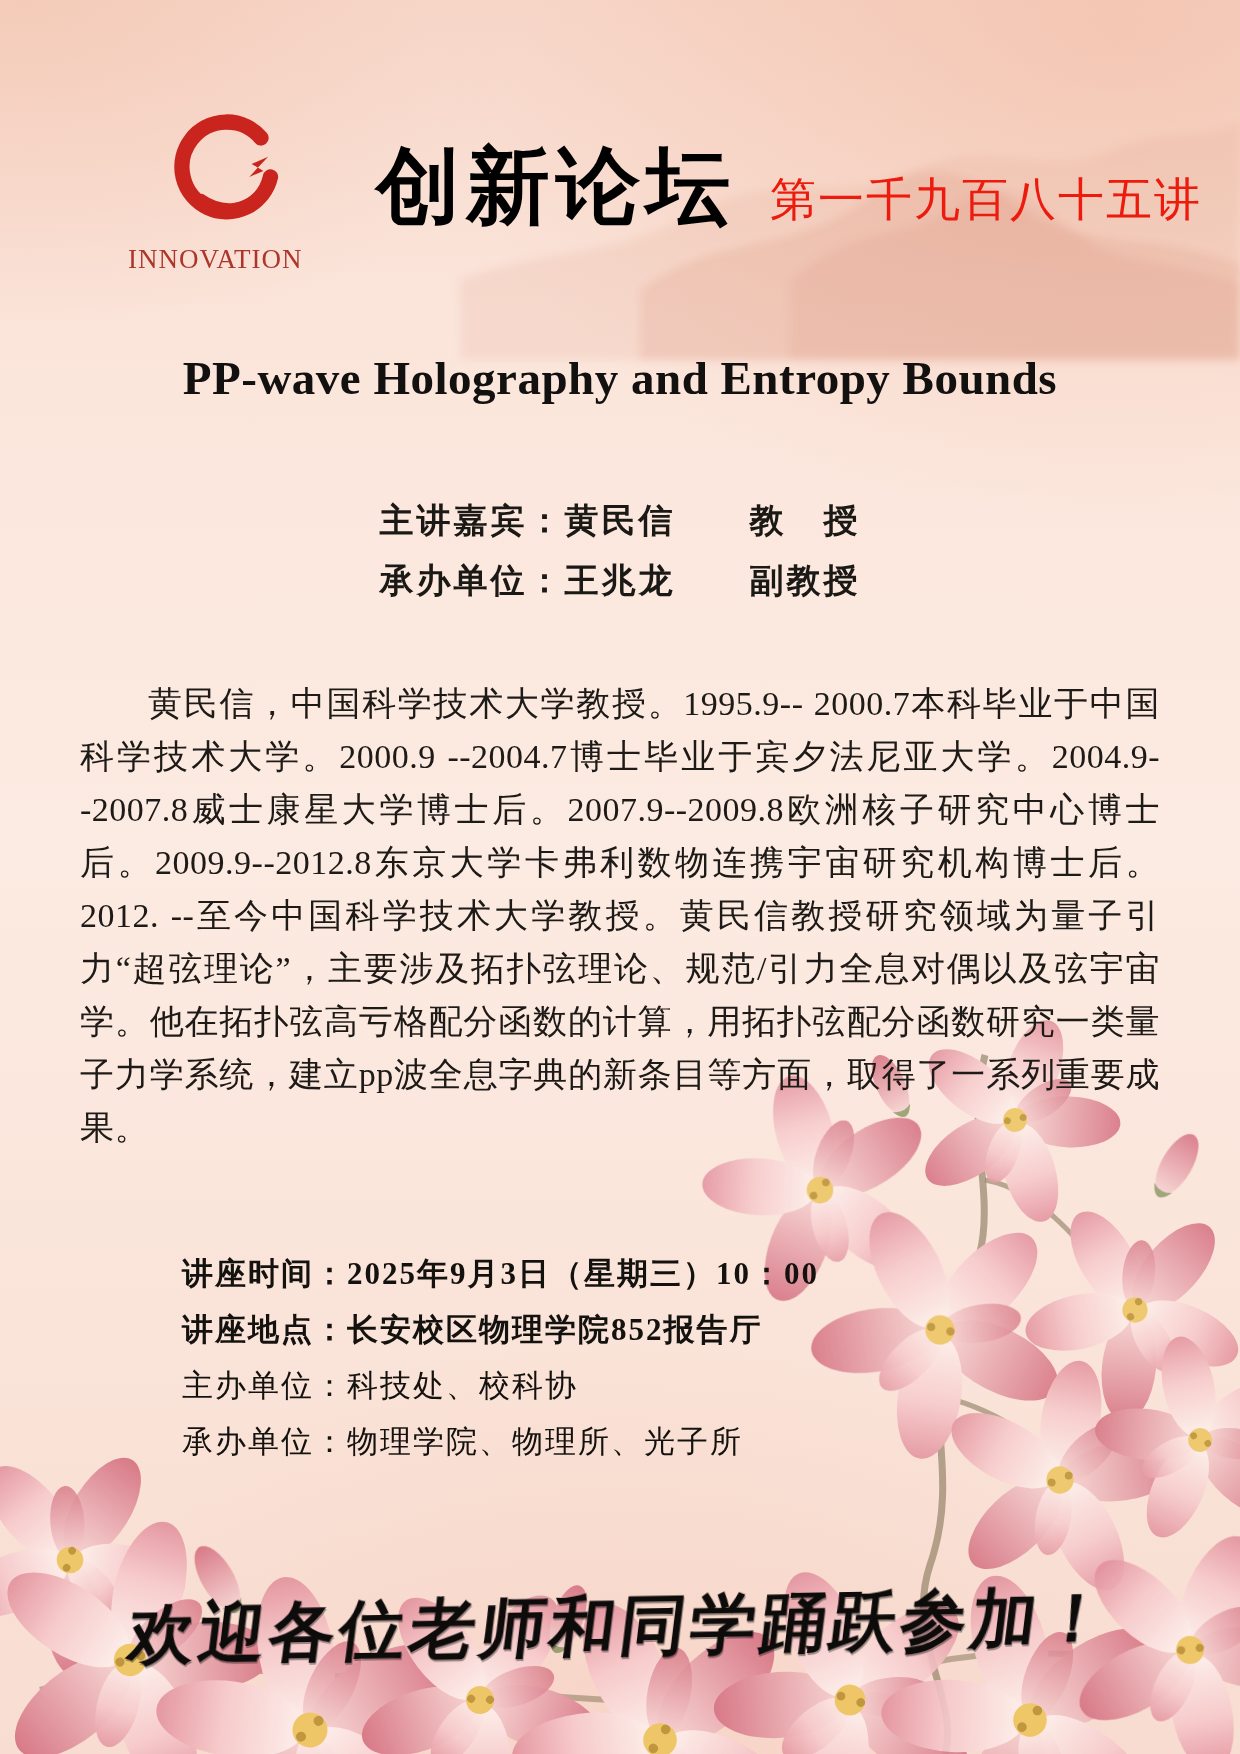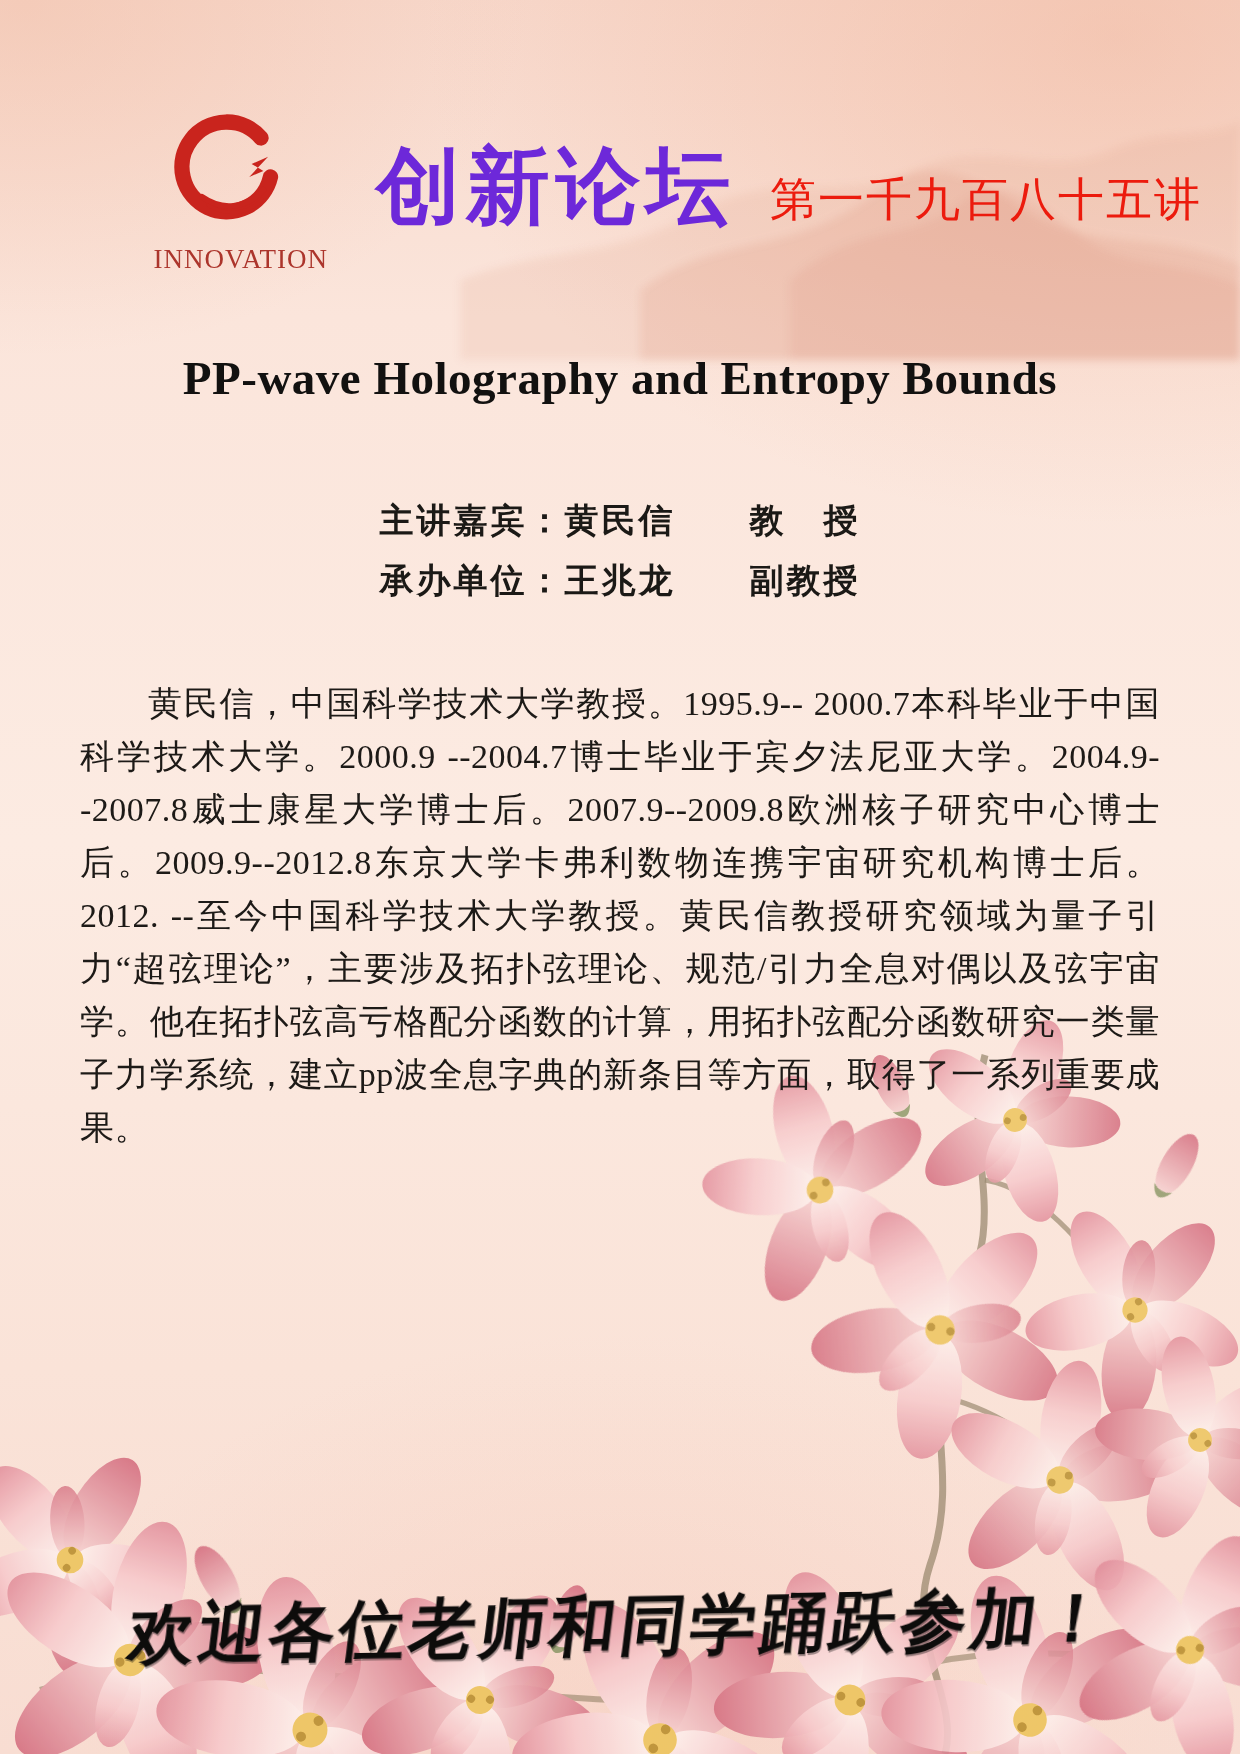--- a/index.html
+++ b/index.html
@@ -16,32 +16,32 @@
       linear-gradient(180deg, #f7d8cb 0%, #fbe5db 18%, #fcebe2 48%, #fae3d8 78%, #f8ddd2 100%);
   }
   .decor { position: absolute; pointer-events: none; }
   #mountains { top: 30px; right: 0; width: 780px; height: 330px; filter: blur(4px); opacity: .8; }
   #flowers { top: 0; left: 0; width: 1240px; height: 1754px; }
 
   .content { position: relative; z-index: 2; }
 
   
   .header { display: flex; align-items: flex-start; padding: 112px 40px 0 128px; }
-  .logo-block { width: 200px; text-align: right; flex: 0 0 auto; }
+  .logo-block { width: 200px; text-align: left; flex: 0 0 auto; }
   .logo-mark { width: 120px; height: 118px; display: block; margin: 0 auto; }
   .logo-word {
     font-family: "Liberation Serif", serif;
     font-size: 27px; letter-spacing: 1px;
     color: #ac352c; margin-top: 14px;
   }
   .title-row { display: flex; align-items: baseline; margin-left: 48px; margin-top: 18px; }
   .forum-title {
     font-family: "Liberation Sans", "DejaVu Sans", sans-serif;
     font-weight: 900; font-size: 84px; letter-spacing: 6px;
-    color: #6d28d9; white-space: nowrap;
+    color: #000000; white-space: nowrap;
   }
   .lecture-no {
     font-family: "Liberation Sans", "DejaVu Sans", sans-serif;
     font-weight: 400; font-size: 46px; letter-spacing: 2px;
     color: #ec1b0d; margin-left: 34px; white-space: nowrap;
   }
 
   
   .lecture-title {
     margin-top: 76px; text-align: center;
@@ -170,16 +170,30 @@
 
   <div class="speakers">
     <div class="speakers-inner">
       <div class="speaker-line">主讲嘉宾：黄民信　　教　授</div>
       <div class="speaker-line">承办单位：王兆龙　　副教授</div>
     </div>
   </div>
 
   <div class="bio">黄民信，中国科学技术大学教授。1995.9-- 2000.7本科毕业于中国科学技术大学。2000.9 --2004.7博士毕业于宾夕法尼亚大学。2004.9--2007.8威士康星大学博士后。2007.9--2009.8欧洲核子研究中心博士后。2009.9--2012.8东京大学卡弗利数物连携宇宙研究机构博士后。2012. --至今中国科学技术大学教授。黄民信教授研究领域为量子引力“超弦理论”，主要涉及拓扑弦理论、规范/引力全息对偶以及弦宇宙学。他在拓扑弦高亏格配分函数的计算，用拓扑弦配分函数研究一类量子力学系统，建立pp波全息字典的新条目等方面，取得了一系列重要成果。</div>
 
+  <div class="details">
+    <div class="detail-row bold">
+      <span>讲座时间：</span><span>2025年9月3日（星期三）10：00</span>
+    </div>
+    <div class="detail-row bold">
+      <span>讲座地点：</span><span>长安校区物理学院852报告厅</span>
+    </div>
+    <div class="detail-row">
+      <span>主办单位：</span><span>科技处、校科协</span>
+    </div>
+    <div class="detail-row">
+      <span>承办单位：</span><span>物理学院、物理所、光子所</span>
+    </div>
+  </div>
 
 </div>
 
 <div class="footer-welcome">欢迎各位老师和同学踊跃参加！</div>
 
 </body></html>

